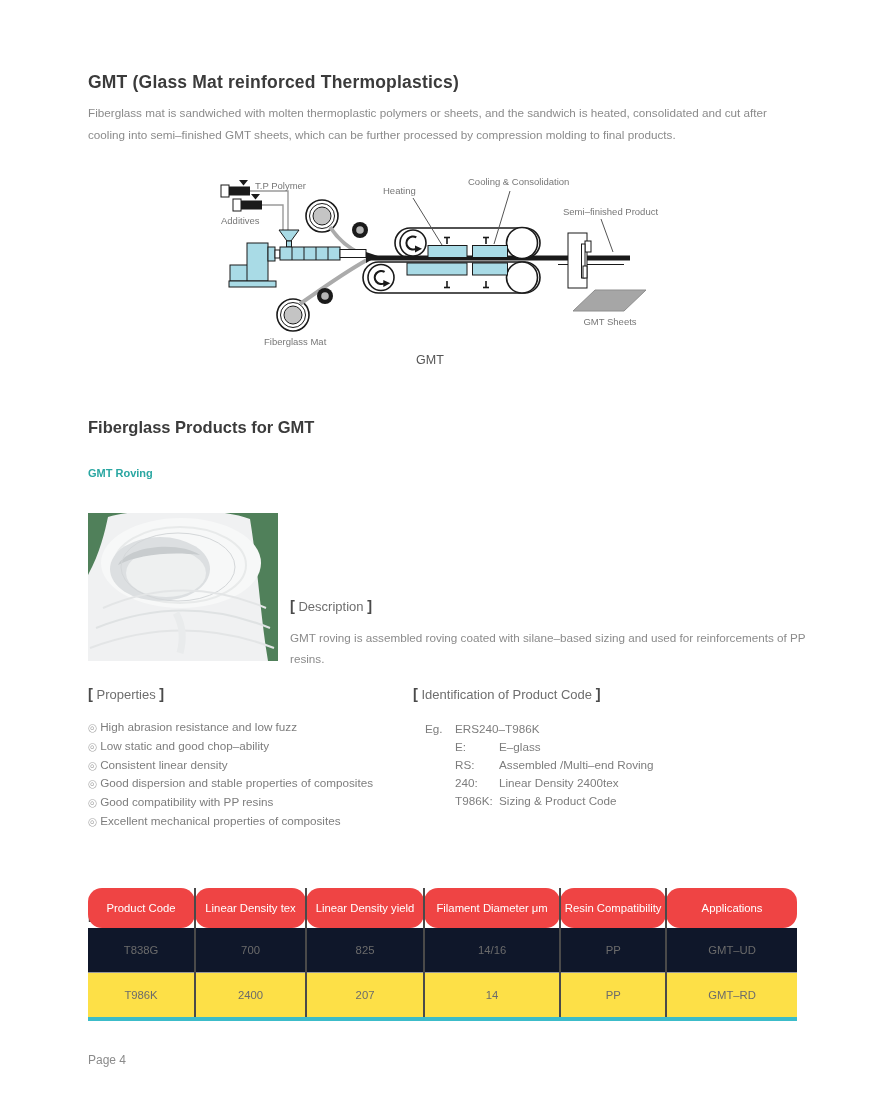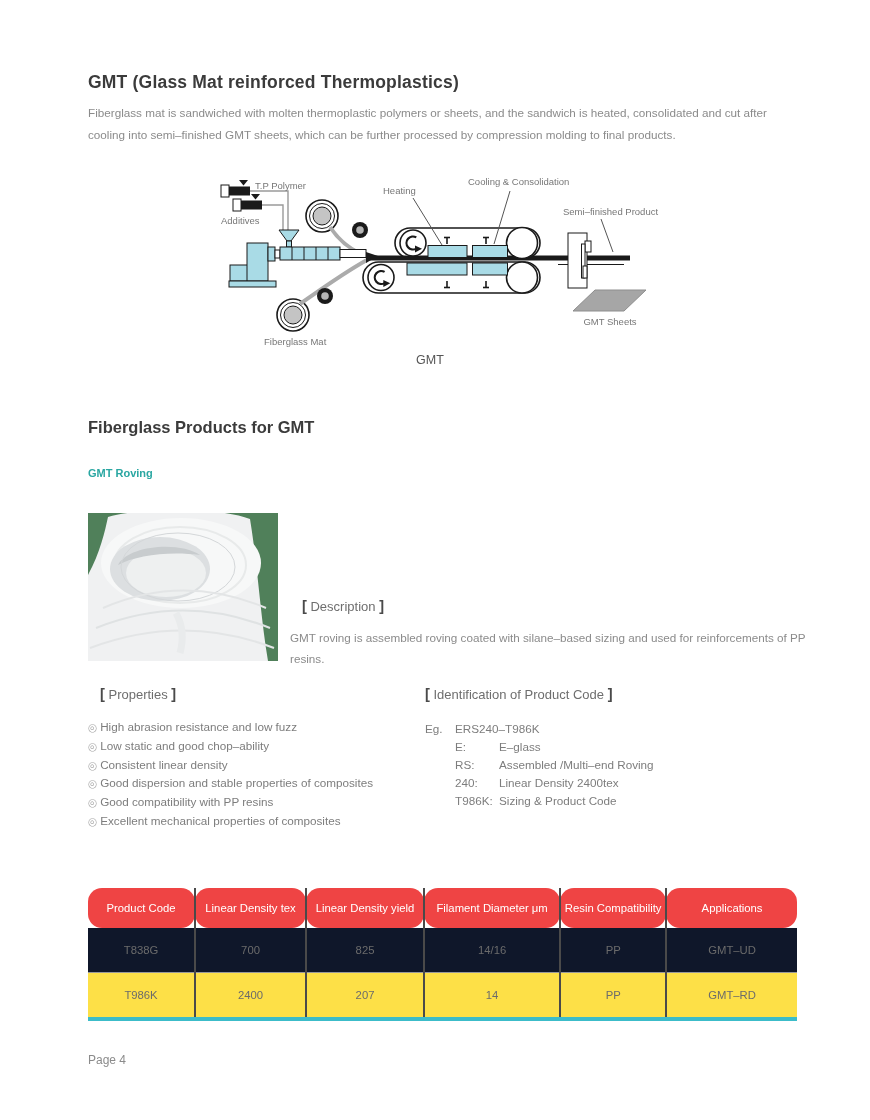--- a/index.html
+++ b/index.html
@@ -22,21 +22,21 @@
   .h2 {
     position:absolute; left:88px; top:418px;
     font-size:16.5px; font-weight:700; color:#3b3b3b;
   }
   .h3 {
     position:absolute; left:88px; top:467px;
     font-size:11px; font-weight:700; color:#2aa7a2;
   }
   svg.photo { position:absolute; left:88px; top:513px; }
 
-  .sec-head { position:absolute; font-size:13px; color:#6e6e6e; white-space:nowrap;margin-left:12px; }
+  .sec-head { position:absolute; font-size:13px; color:#6e6e6e; white-space:nowrap; }
   .sec-head .br { font-weight:700; color:#4a4a4a; font-size:14.5px; }
 
   #desc-head { left:290px; top:598px; }
   .desc-body {
     position:absolute; left:290px; top:627px; width:516px;
     font-size:11.7px; line-height:21px; color:#8b8b8b;
   }
   #props-head { left:88px; top:686px; }
   .props-list { position:absolute; left:88px; top:718px; }
   .props-list .item {

